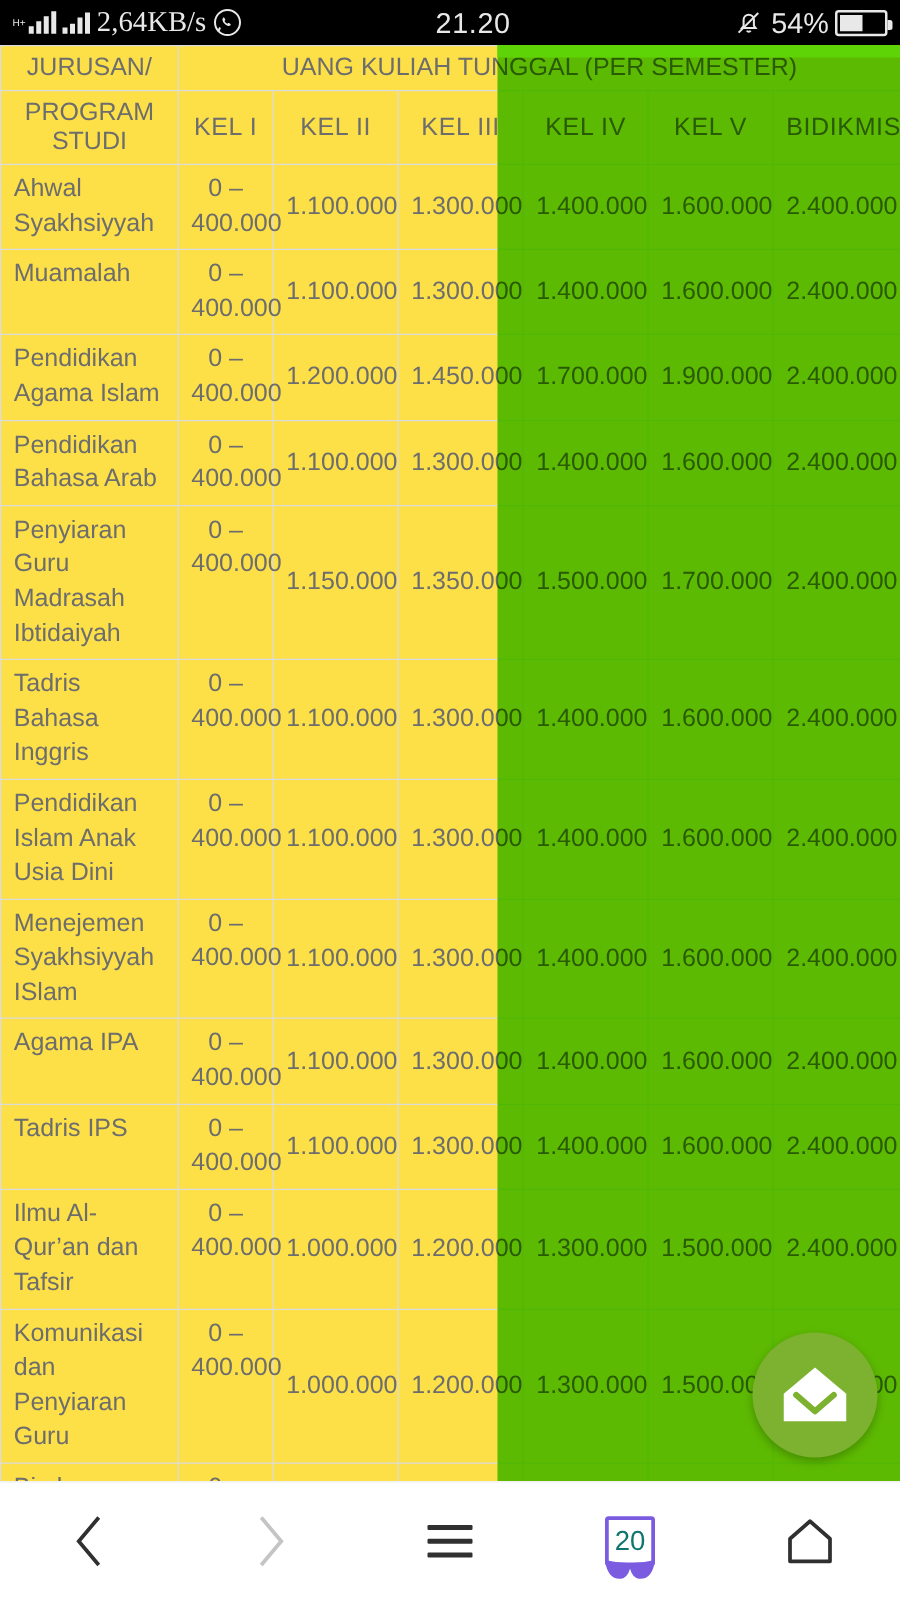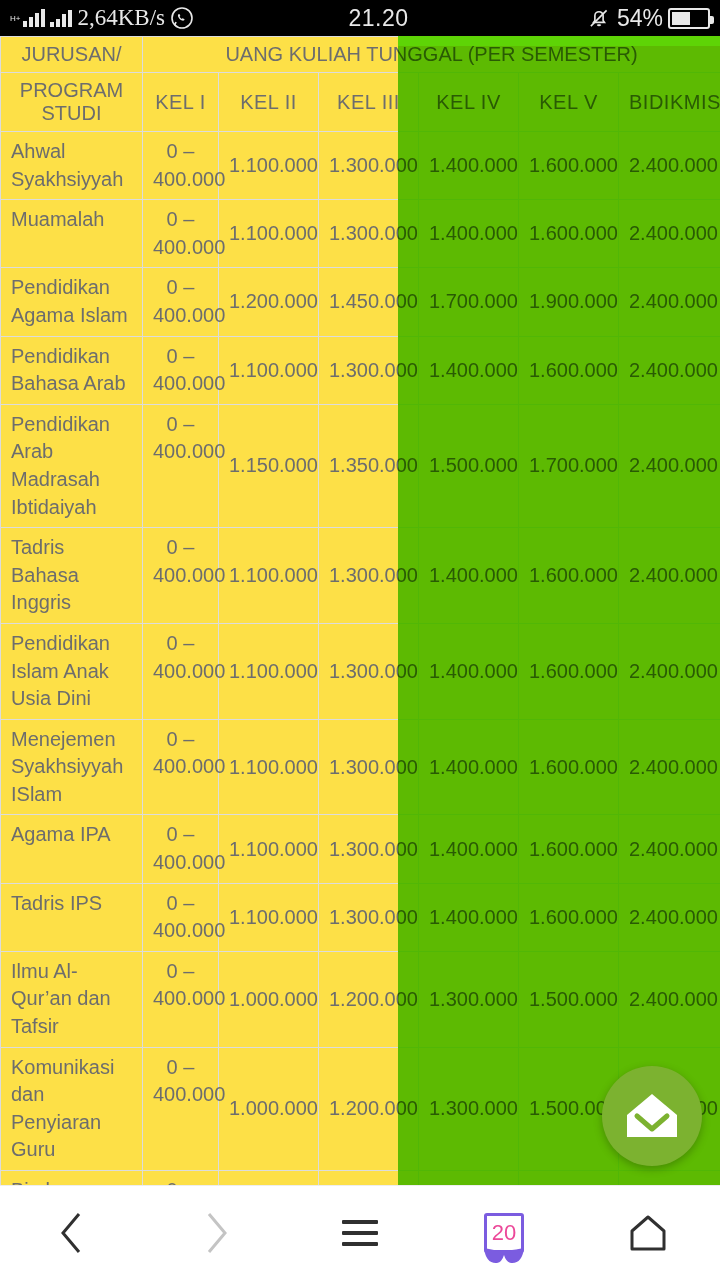--- a/index.html
+++ b/index.html
@@ -84,21 +84,21 @@
 
   
   .navbar {
     position:absolute; left:0; bottom:0; width:720px; height:95px;
     background:#fff; display:flex; align-items:center; z-index:40;
     border-top:1px solid #eeeeee;
   }
   .navbtn { flex:1; display:flex; align-items:center; justify-content:center; height:100%; }
   .tabcount {
     width:40px; height:40px; border:3px solid #7b5ce0; border-radius:3px;
-    color:#ec4899; font-size:22px; display:flex; align-items:center;
+    color:#0f766e; font-size:22px; display:flex; align-items:center;
     justify-content:center; position:relative; font-family:"Liberation Sans",sans-serif;
   }
   .mask {
     position:absolute; left:50%; transform:translateX(-50%); bottom:-16px;
     width:44px; height:20px;
   }
 </style>
 </head>
 <body>
 
@@ -205,21 +205,21 @@
             <td class="prodi">Pendidikan Bahasa Arab</td>
             <td class="kel1" style="white-space: pre-line;">0 –
 400.000</td>
             <td class="val">1.100.000</td>
             <td class="val">1.300.000</td>
             <td class="val">1.400.000</td>
             <td class="val">1.600.000</td>
             <td class="val">2.400.000</td>
           </tr>
           <tr>
-            <td class="prodi">Pendidikan Arab Madrasah Ibtidaiyah</td>
+            <td class="prodi">Penyiaran Guru Madrasah Ibtidaiyah</td>
             <td class="kel1" style="white-space: pre-line;">0 –
 400.000</td>
             <td class="val">1.150.000</td>
             <td class="val">1.350.000</td>
             <td class="val">1.500.000</td>
             <td class="val">1.700.000</td>
             <td class="val">2.400.000</td>
           </tr>
           <tr>
             <td class="prodi">Tadris Bahasa Inggris</td>

